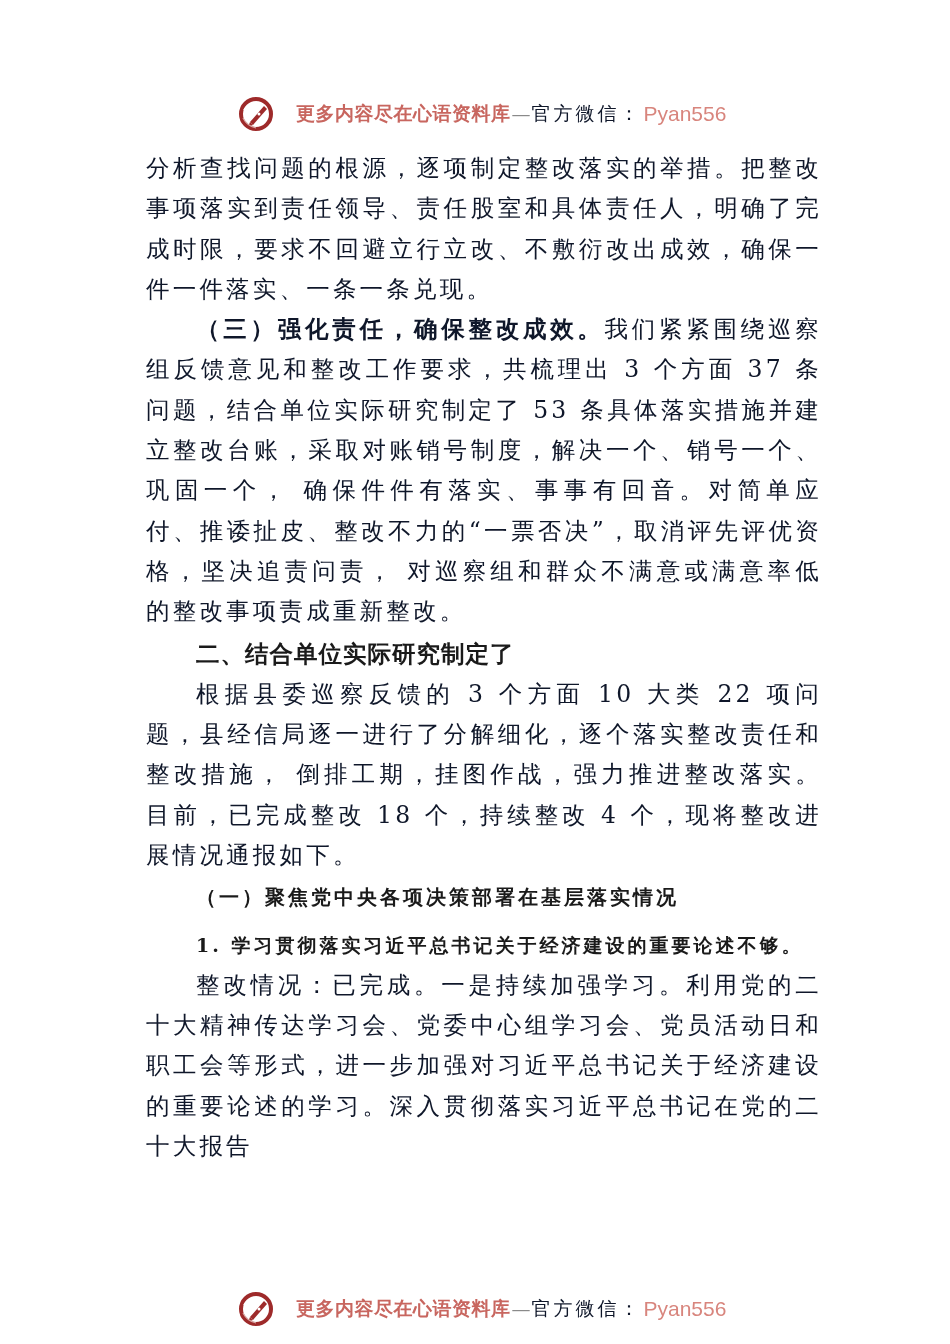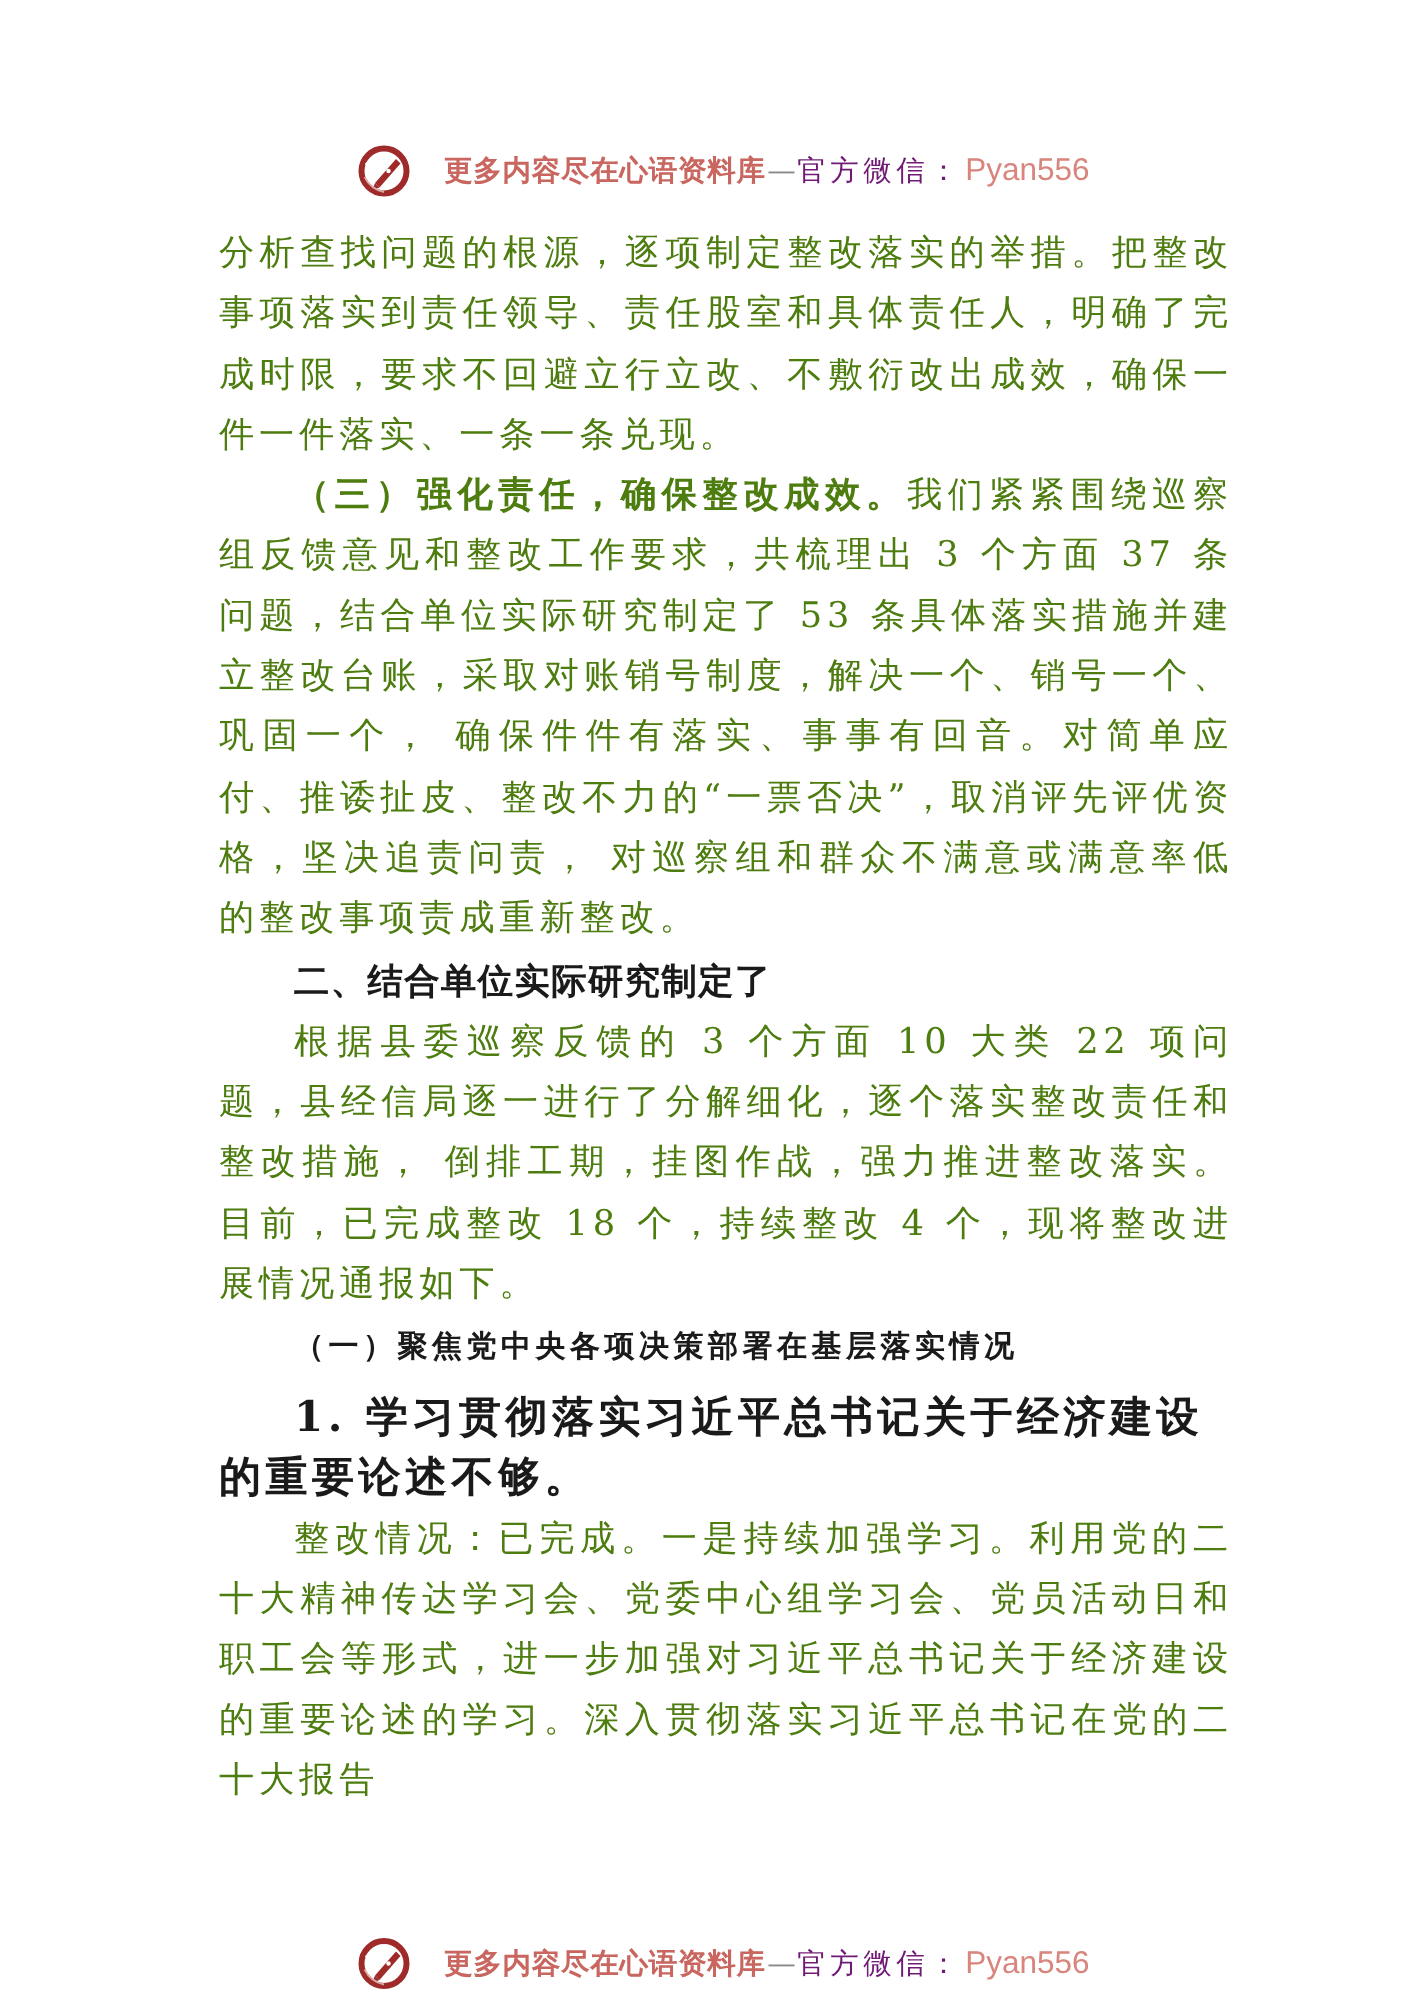--- a/index.html
+++ b/index.html
@@ -37,21 +37,21 @@
       font-weight: bold;
       letter-spacing: 0.5px;
       margin-left: 16px;
     }
     .wm-dash {
       color: #8a8a8a;
       font-size: 19px;
       margin: 0 1px;
     }
     .wm-gray {
-      color: #701a75;
+      color: #0f172a;
       font-family: Liberation Mono, monospace;
       font-size: 19px;
       letter-spacing: 3px;
     }
     .wm-id {
       color: #d8857d;
       font-family: "Liberation Sans", sans-serif;
       font-size: 21px;
       margin-left: 2px;
     }
@@ -60,41 +60,41 @@
       left: 146px;
       top: 148px;
       width: 676px;
     }
     .para {
       font-size: 23.5px;
       line-height: 40.3px;
       letter-spacing: 3.2px;
       text-align: justify;
       text-align-last: left;
-      color: #4d7c0f;
+      color: #0f172a;
     }
     .indent { text-indent: 50px; }
     .bold { font-weight: bold; }
     .h2 {
       font-family: "DejaVu Sans", "Liberation Sans", sans-serif;
       font-weight: bold;
       font-size: 23.5px;
       line-height: 40.3px;
       text-indent: 50px;
       letter-spacing: 1px;
     }
     .h3 {
       font-size: 20px;
       line-height: 40.3px;
       text-indent: 50px;
       letter-spacing: 3px;
       margin-top: 2px;
     }
     .h4 {
-      font-size: 28px;
+      font-size: 19px;
       line-height: 40px;
       font-weight: bold;
       text-indent: 50px;
       letter-spacing: 3px;
       margin-top: 7px;
     }
     .gap-s { margin-top: 2px; }
   </style>
 </head>
 <body>

